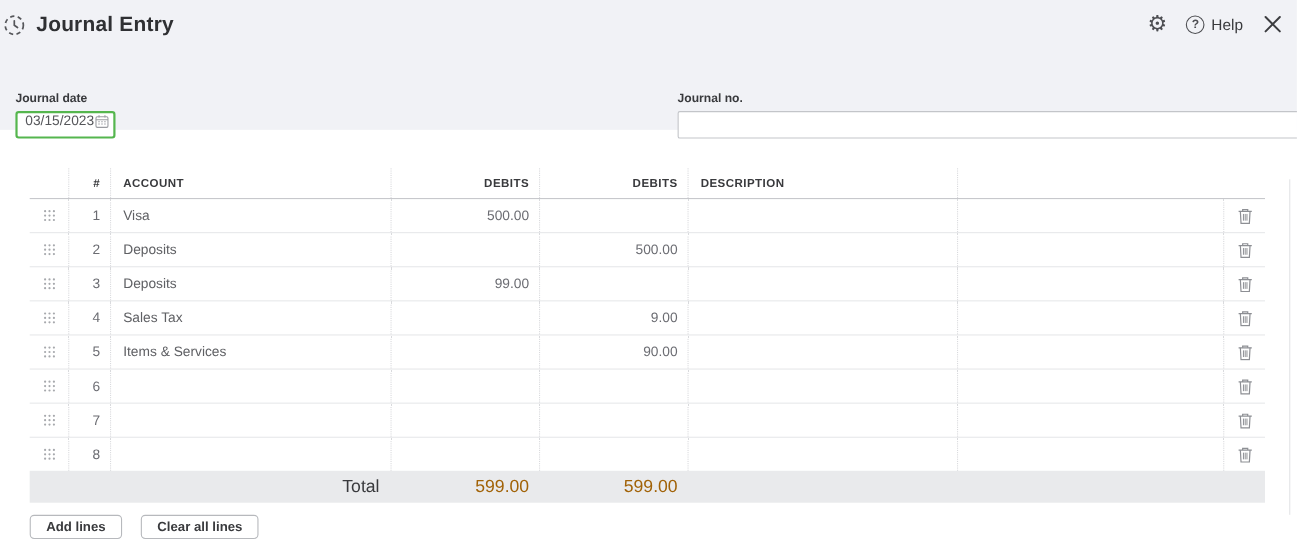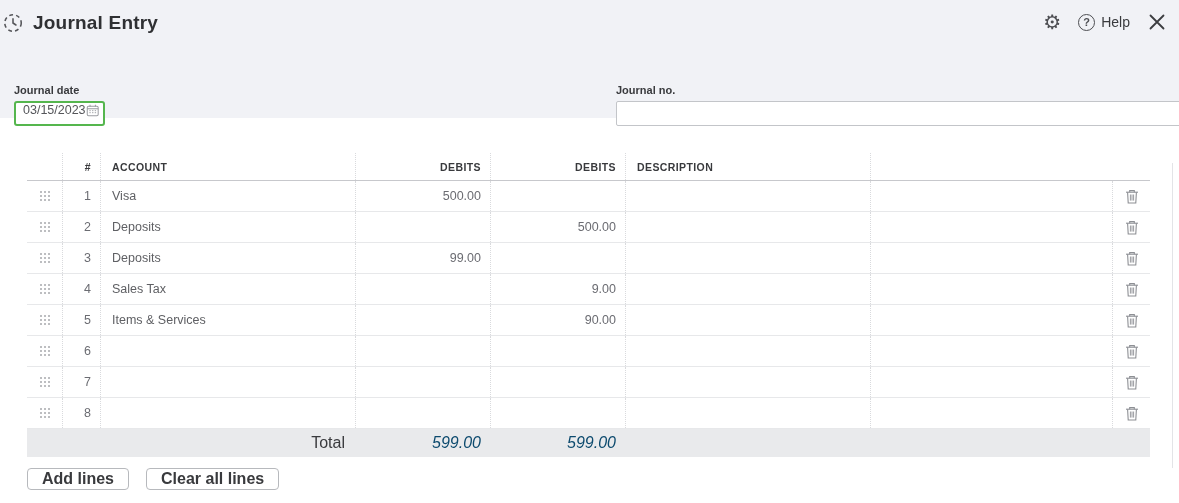--- a/index.html
+++ b/index.html
@@ -48,28 +48,28 @@
   .trash-c { justify-content:center; }
   .head-row .num-c, .head-row .amt-c { color:#393a3d; }
   .drag-icon { width:12px; height:12px; color:#a7a9ad; }
   .trash-btn { width:22px; height:22px; border:none; background:transparent; cursor:pointer;
     display:flex; align-items:center; justify-content:center; color:#8d8f94; padding:0; }
   .trash-btn svg { width:14px; height:15px; }
 
   .total-row { height:28px; background:#e9eaec; font-size:16px; }
   .total-row .cell { border-left:none; }
   .total-label { justify-content:flex-end; padding-right:10px; color:#393a3d; }
-  .total-amt { justify-content:flex-end; padding-right:9px; color:#0c4a6e;font-style:italic; }
+  .total-amt { justify-content:flex-end; padding-right:9px; color:#a16207; }
 
   .edge-line { position:absolute; left:1172px; top:163px; width:1px; height:305px; background:#e3e4e7; }
 
   
   .actions { margin:11px 0 0 27px; display:flex; gap:17px; }
   .btn { height:22px; padding:0 14px; background:#fff; border:1px solid #b7b9bd; border-radius:4px;
-    font-size:16px; font-weight:bold; color:#393a3d; cursor:pointer;
+    font-size:12px; font-weight:bold; color:#393a3d; cursor:pointer;
     font-family:"Liberation Sans", sans-serif; display:flex; align-items:center; }
 </style>
 </head>
 <body>
 
 <div class="topbar">
   <div class="title-row">
     <svg class="history-icon" viewBox="0 0 24 24" fill="none" stroke="currentColor" stroke-width="1.7">
       <circle cx="12" cy="12" r="9" stroke-dasharray="4.2 3.4"></circle>
       <path d="M12 7.5 V12 L15.2 14.2" stroke-linecap="round"></path>

